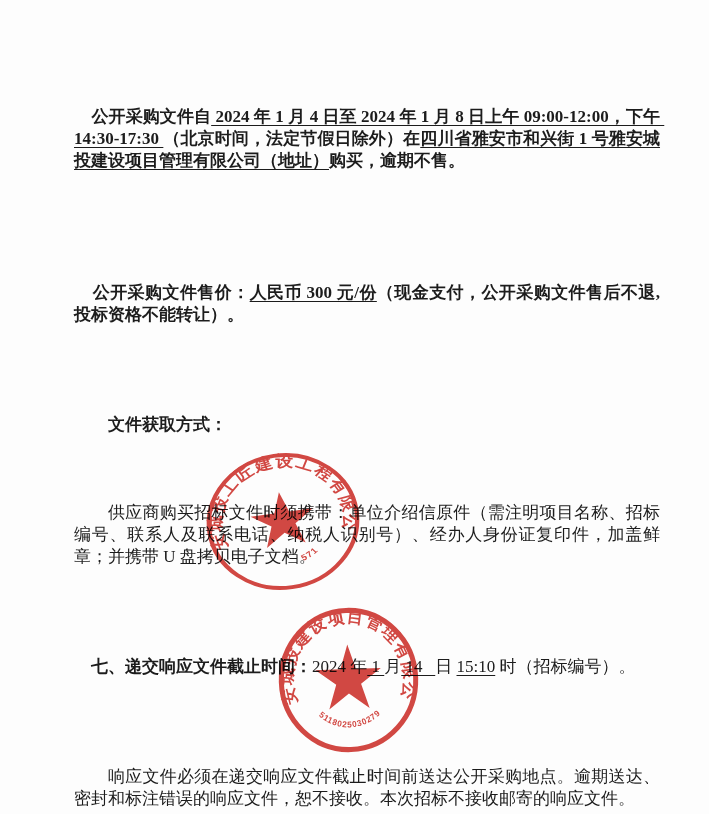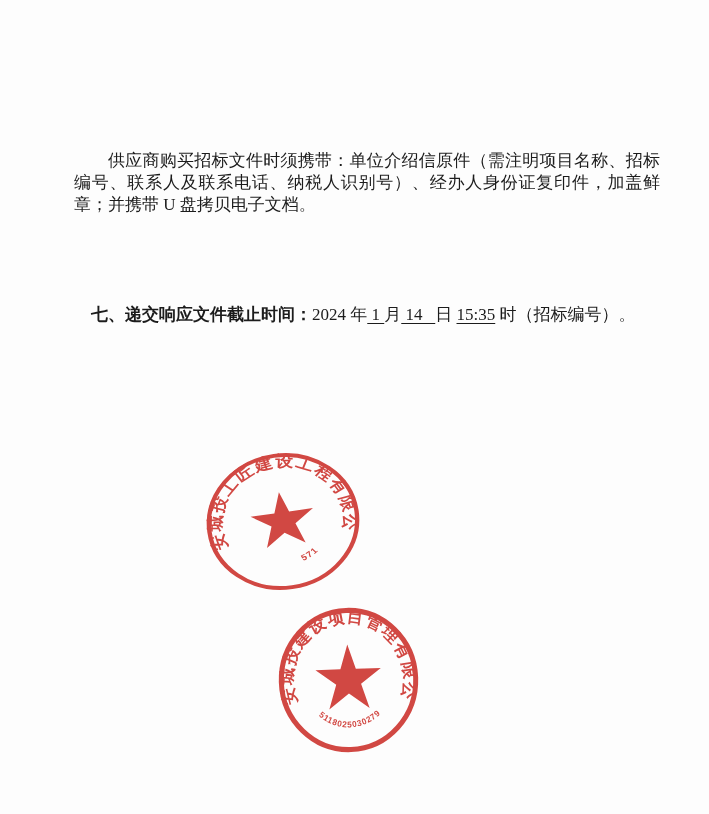--- a/index.html
+++ b/index.html
@@ -30,29 +30,37 @@
   .stamp .red{fill:var(--stamp);}
   .stamp text{fill:var(--stamp);font-family:"Liberation Sans","DejaVu Sans",sans-serif;font-weight:bold;}
   .s1{left:204px;top:451px;width:158px;height:141px;transform:rotate(-8deg);}
   .s2{left:277px;top:606px;width:143px;height:148px;transform:rotate(-2deg);}
 </style>
 </head>
 <body style="background: rgb(253, 253, 253); color: rgb(28, 28, 28);">
 
 <div class="doc">
 
+  <p class="b">
+    <span>公开采购文件自</span><span class="u"> 2024 年 1 月 4 日至 2024 年 1 月 8 日上午 09:00-12:00，下午 14:30-17:30 </span><span>（北京时间，法定节假日除外）在</span><span class="u">四川省雅安市和兴街 1 号雅安城投建设项目管理有限公司（地址）</span><span>购买，逾期不售。</span>
+  </p>
 
+  <p class="b m-p2">
+    <span>公开采购文件售价：</span><span class="u">人民币 300 元/份</span><span>（现金支付，公开采购文件售后不退,投标资格不能转让）。</span>
+  </p>
 
+  <p class="b m-hfile">文件获取方式：</p>
 
   <p class="m-pfile">供应商购买招标文件时须携带：单位介绍信原件（需注明项目名称、招标编号、联系人及联系电话、纳税人识别号）、经办人身份证复印件，加盖鲜章；并携带 U 盘拷贝电子文档。</p>
 
   <p class="m-sec7">
-    <span class="b">七、递交响应文件截止时间：</span><span>2024 年</span><span class="u"> 1 </span><span>月</span><span class="u"> 14   </span><span>日 </span><span class="u">15:35</span><span> 时（招标编号）。</span>
+    <span class="b">七、递交响应文件截止时间：</span><span>2024 年</span><span class="u"> 1 </span><span>月</span><span class="u"> 14   </span><span>日 </span><span class="u">15:10</span><span> 时（招标编号）。</span>
   </p>
 
+  <p class="m-presp">响应文件必须在递交响应文件截止时间前送达公开采购地点。逾期送达、密封和标注错误的响应文件，恕不接收。本次招标不接收邮寄的响应文件。</p>
 
   
 
   
 
   
 
   
 
   

